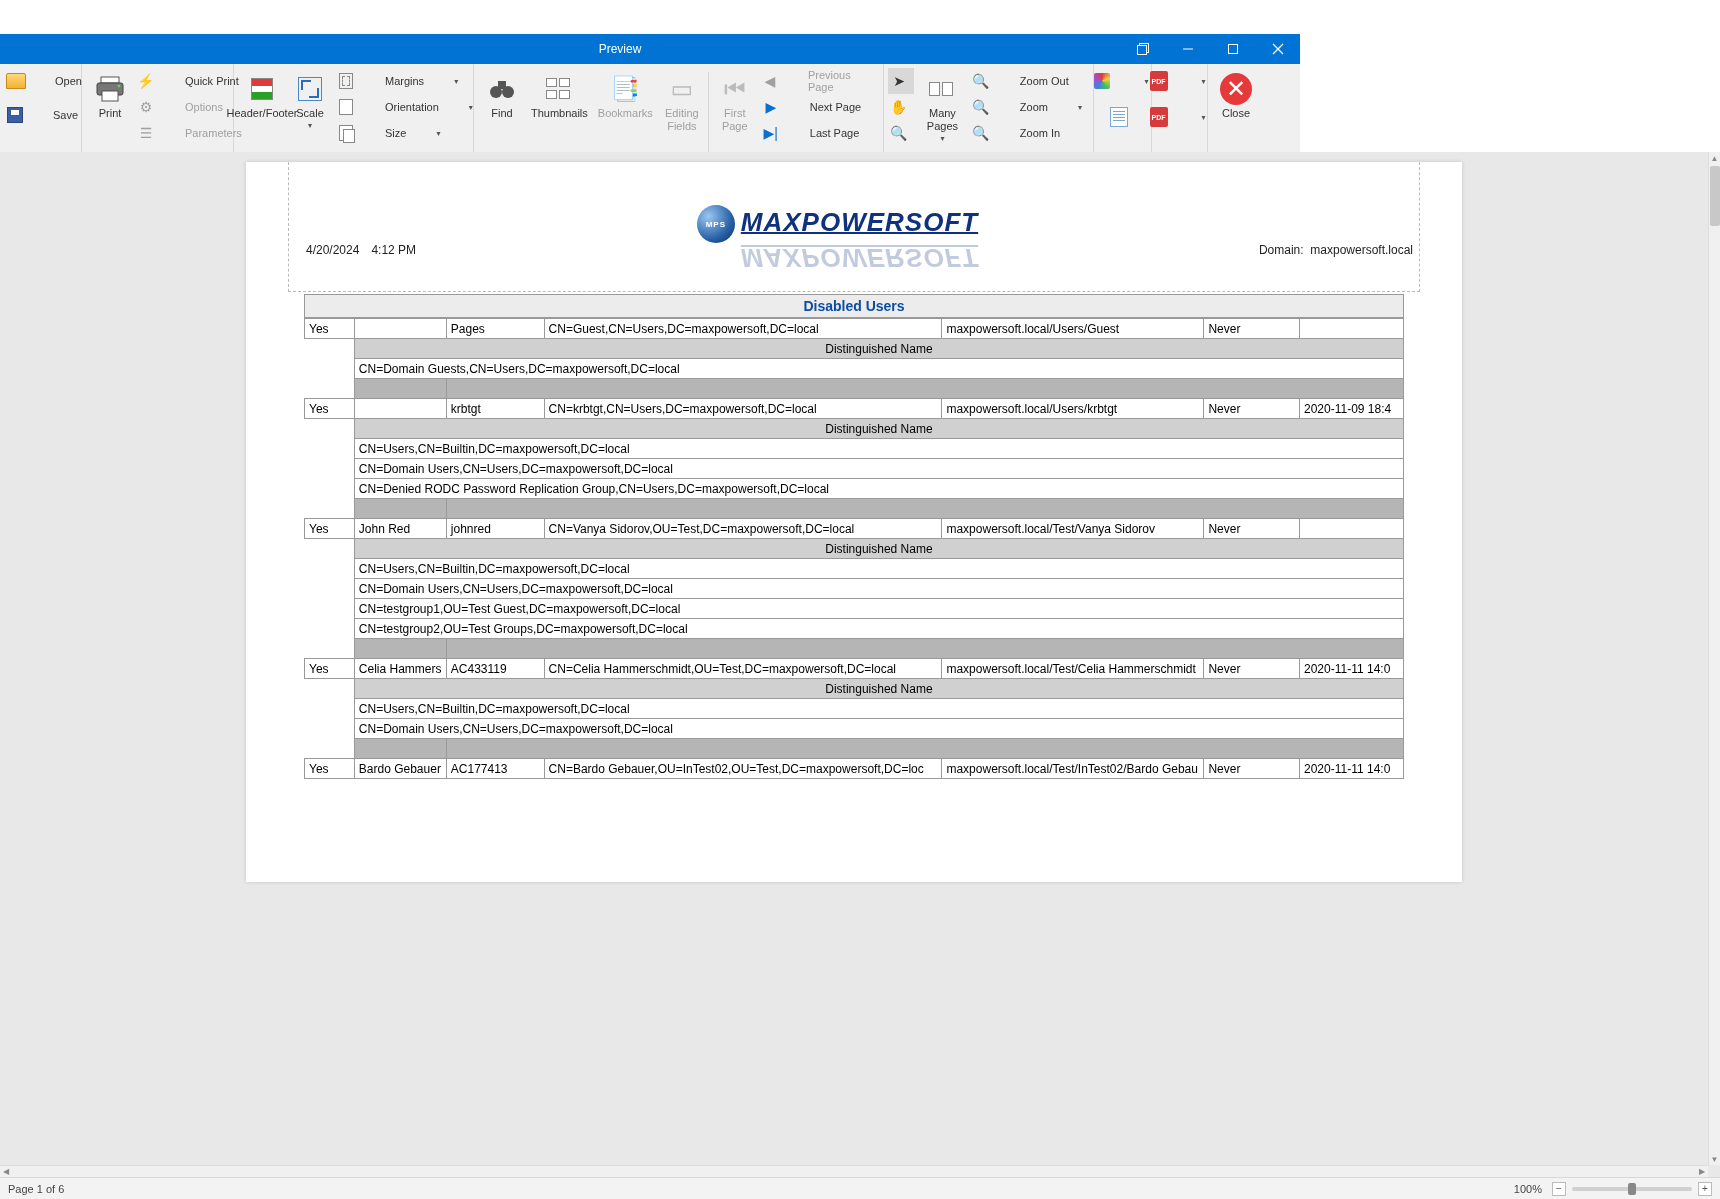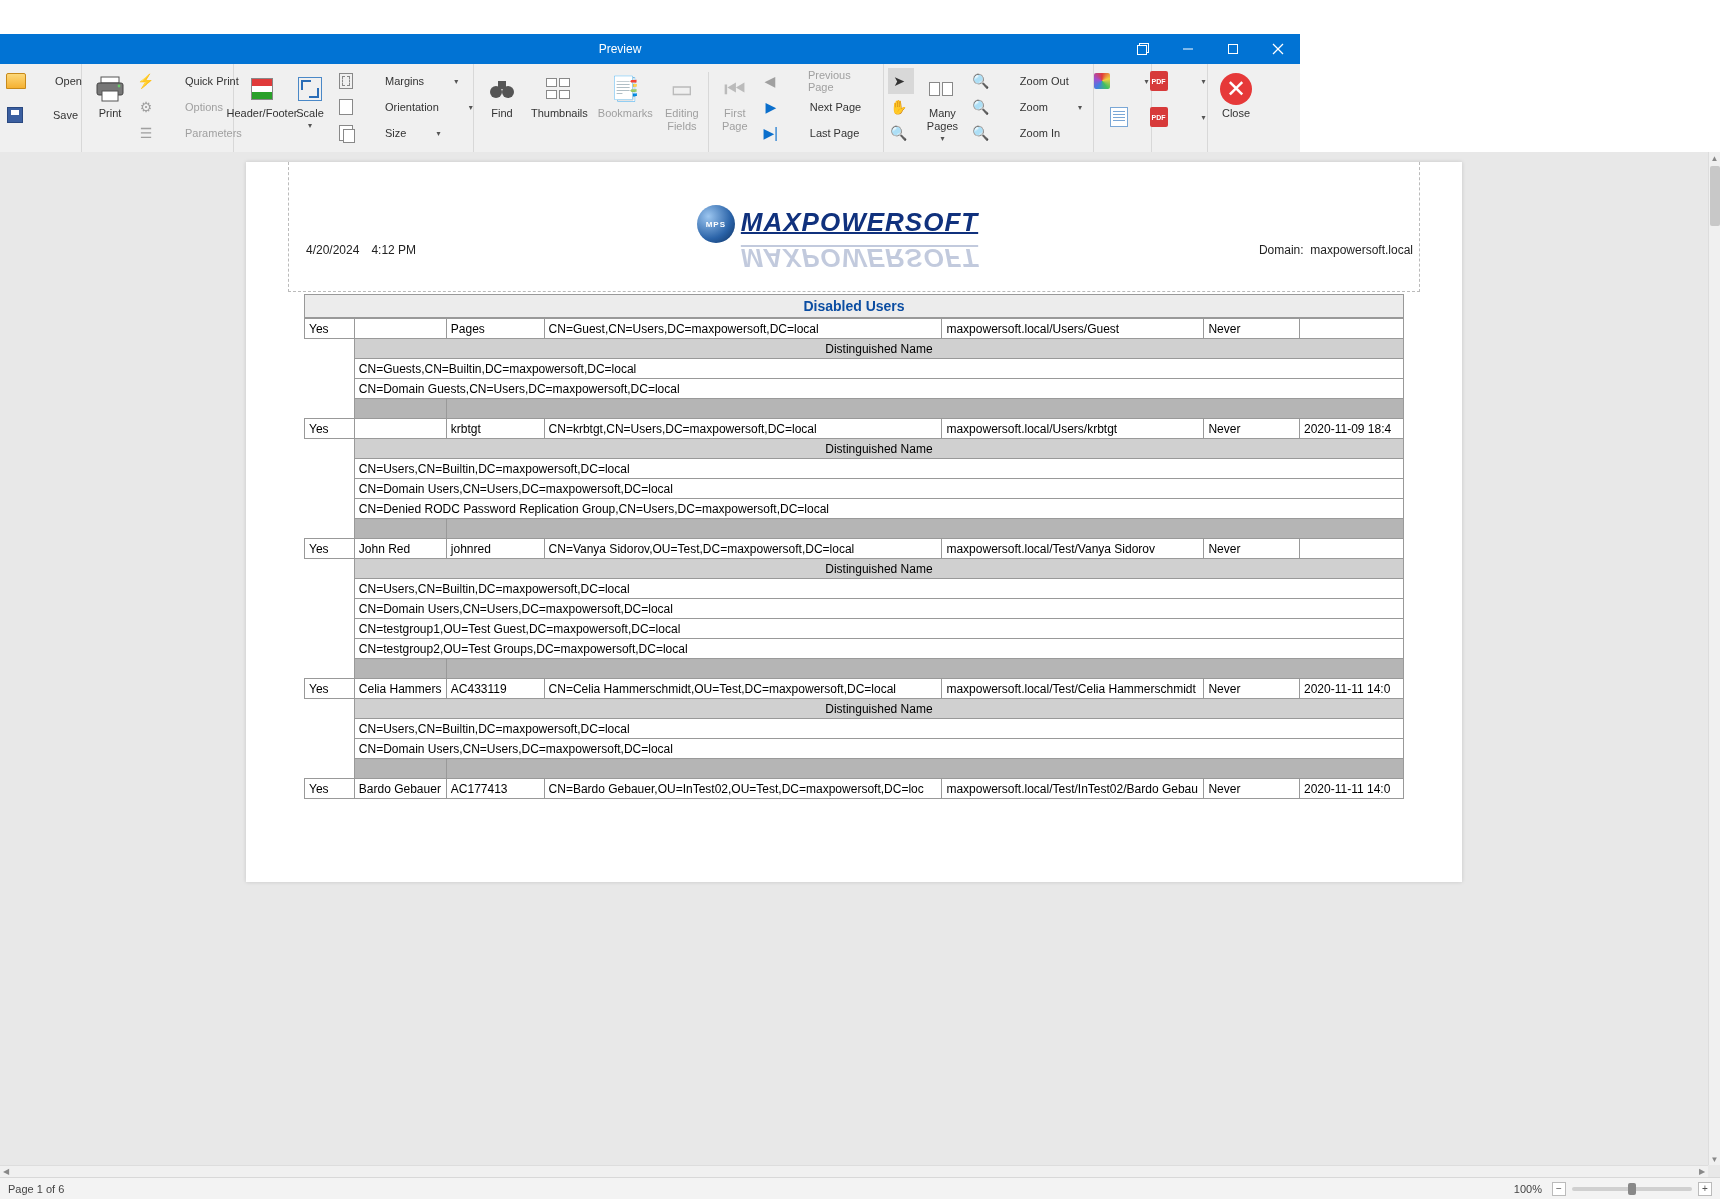--- a/index.html
+++ b/index.html
@@ -432,24 +432,20 @@
                 <td>maxpowersoft.local/Users/Guest</td>
                 <td>Never</td>
                 <td></td>
               </tr>
               <tr>
                 <td class="indent-blank"></td>
                 <td class="subhead" colspan="6">Distinguished Name</td>
               </tr>
               <tr class="sub-dn">
                 <td class="indent-blank"></td>
-                <td colspan="6">CN=Guests,CN=Builtin,DC=maxpowersoft,DC=local</td>
-              </tr>
-              <tr class="sub-dn">
-                <td class="indent-blank"></td>
                 <td colspan="6">CN=Domain Guests,CN=Users,DC=maxpowersoft,DC=local</td>
               </tr>
               <tr class="spacer-row">
                 <td class="blank"></td>
                 <td style="width:30px"></td>
                 <td colspan="5"></td>
               </tr>
               <tr>
                 <td>Yes</td>
                 <td></td>

